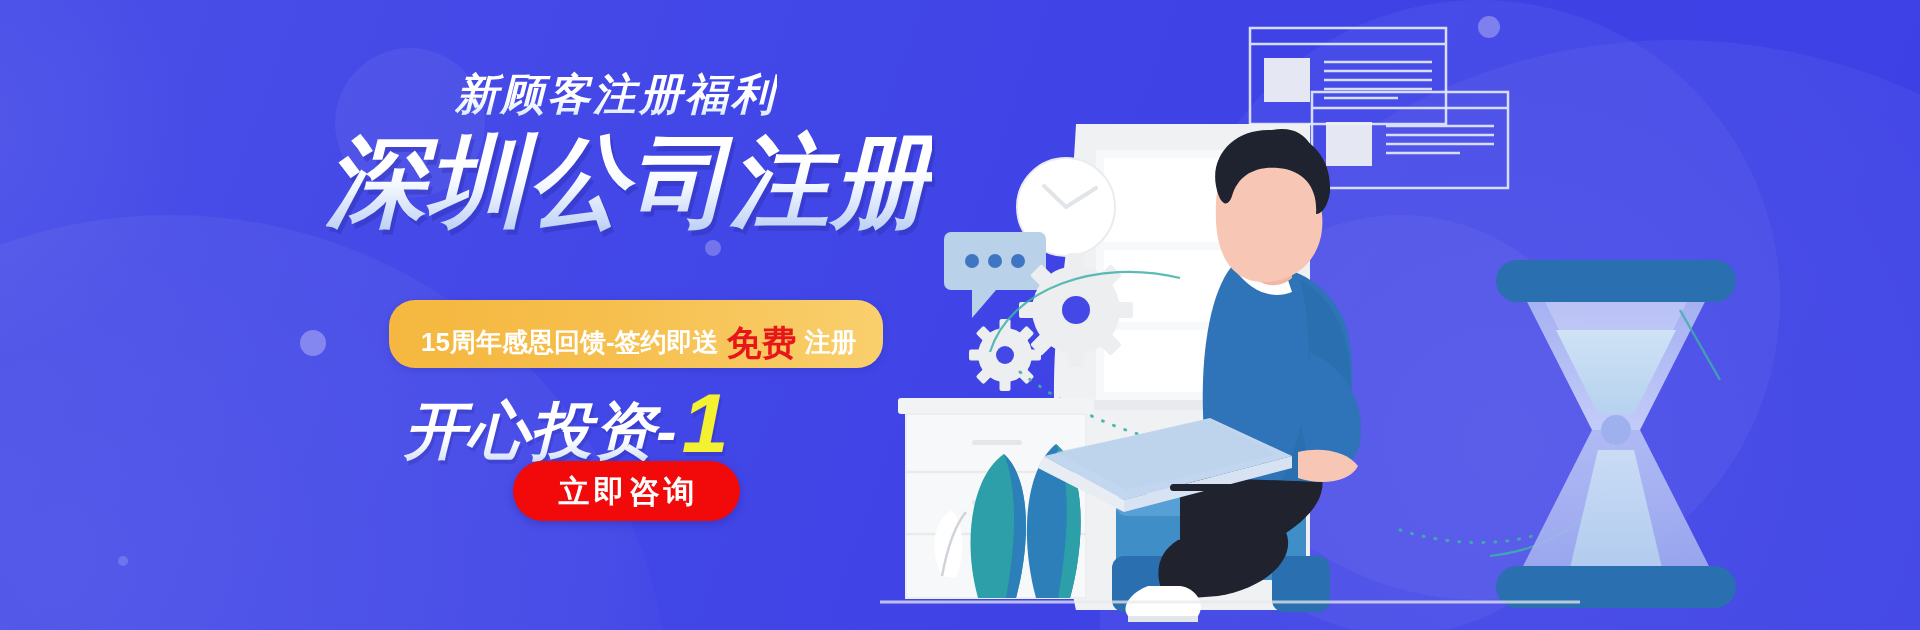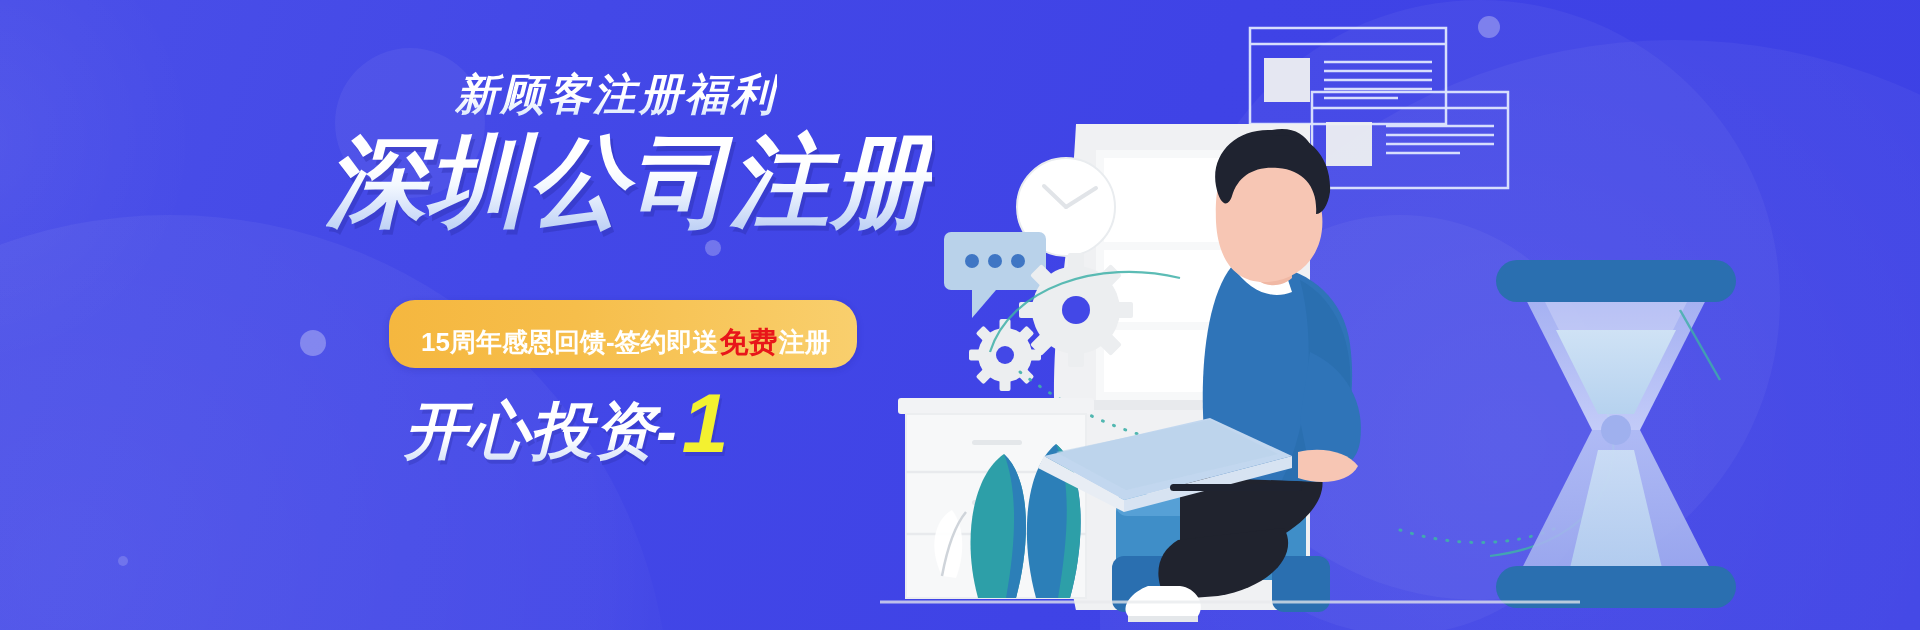--- a/index.html
+++ b/index.html
@@ -58,21 +58,21 @@
     position:absolute;left:389px;top:300px;
     height:52px;padding:16px 26px 0 32px;
     display:flex;align-items:center;
     border-radius:26px;
     background:linear-gradient(90deg,#f5b73f 0%,#f6be4b 40%,#f9cf6d 100%);
     box-shadow:0 2px 7px rgba(26,28,120,.18);
     white-space:nowrap;
   }
   .pill span{font-size:26px;font-weight:bold;line-height:1;}
   .pill .p-a,.pill .p-c{color:#ffffff;}
-  .pill .p-b{color:#e8161a;font-size:29px;margin:0 1px;}
+  .pill .p-b{color:#e8161a;font-size:35px;margin:0 8px;}
 
   .subline{
     position:absolute;left:404px;top:368px;
     font-size:62px;font-weight:bold;font-style:italic;letter-spacing:1px;
     white-space:nowrap;display:flex;align-items:baseline;
   }
   .subline .s-a,.subline .s-c{
     background:linear-gradient(180deg,#ffffff 45%,#ffffff 58%,#c2d3f6 100%);
     -webkit-background-clip:text;background-clip:text;
     -webkit-text-fill-color:transparent;color:transparent;
@@ -317,15 +317,18 @@
       <span class="p-a">15周年感恩回馈-签约即送</span>
       <span class="p-b">免费</span>
       <span class="p-c">注册</span>
     </div>
 
     <div class="subline">
       <span class="s-a">开心投资-</span>
       <span class="s-b">1</span>
     </div>
 
+    <div class="cta">
+      <span>立即咨询</span>
+    </div>
 
   </div>
 </div>
 
 </body></html>

